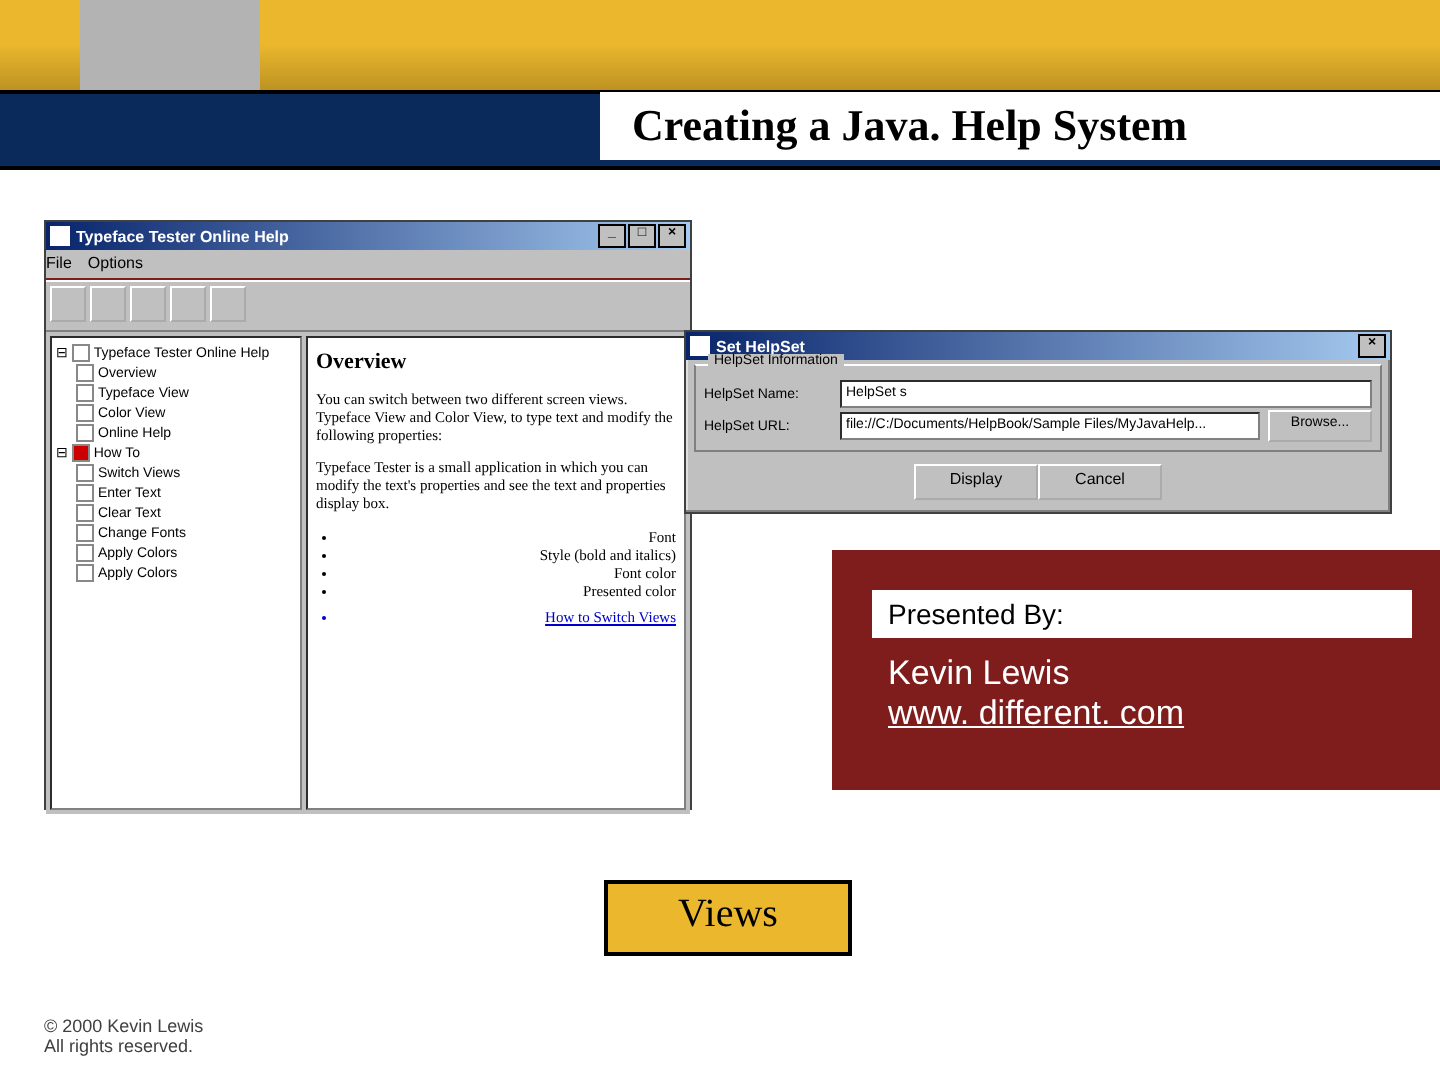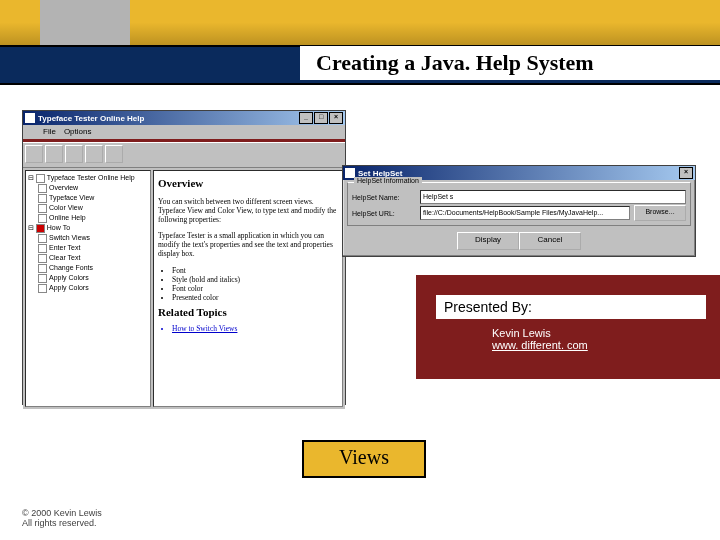--- a/index.html
+++ b/index.html
@@ -86,23 +86,23 @@
     font-size: 7px;
     line-height: 8px;
     text-align: center;
     color: #000;
   }
   .menubar {
     height: 14px;
     background: #c0c0c0;
     display: flex;
     gap: 8px;
-    padding: 0 20px;
+    padding: 0 0;
     font-size: 8px;
-    border-bottom: 3px solid #7f1d1d;
+    border-bottom: 1px solid #7f1d1d;
   }
   .menubar span { line-height: 14px; }
   .toolbar {
     height: 20px;
     background: #c0c0c0;
     display: flex;
     gap: 2px;
     padding: 2px;
     border-top: 1px solid #fff;
     border-bottom: 1px solid #808080;
@@ -139,21 +139,21 @@
     flex: 1;
     background: #fff;
     border: 1px inset #808080;
     margin: 2px 2px 2px 0;
     padding: 4px;
     font-family: "Times New Roman", serif;
     font-size: 7.5px;
     overflow: hidden;
   }
   .content-pane h3 { margin: 2px 0 6px 0; font-size: 11px; }
-  .content-pane ul { margin: 4px 0 4px 14px; padding: 0; }
+  .content-pane ul { margin: 4px 0 4px 14px; padding: 0; text-align: right; }
   .dialog {
     position: absolute;
     top: 140px; left: 342px;
     width: 352px; height: 90px;
     background: #c0c0c0;
     border: 1px solid #404040;
     box-shadow: inset -1px -1px 0 #808080, inset 1px 1px 0 #dfdfdf;
     font-family: Tahoma, sans-serif;
     font-size: 8px;
     margin-top: 25px;
@@ -224,23 +224,22 @@
     background: #fff;
     padding: 4px 8px;
     font-family: Verdana, sans-serif;
     font-size: 14px;
     color: #000;
     margin-bottom: 8px;
   }
   .pb-body {
     padding: 0 8px 8px 8px;
     font-family: Verdana, sans-serif;
-    font-size: 11px;
+    font-size: 17px;
     color: #fff;
-    margin-left: 48px;
   }
   .pb-body a { color: #fff; text-decoration: underline; }
   .start-btn {
     position: absolute;
     top: 440px; left: 302px;
     width: 120px; height: 34px;
     background: #eab72d;
     border: 2px solid #000;
     font-family: "Times New Roman", serif;
     font-size: 20px;
@@ -304,21 +303,20 @@
     <div class="content-pane">
       <h3>Overview</h3>
       <p>You can switch between two different screen views. Typeface View and Color View, to type text and modify the following properties:</p>
       <p>Typeface Tester is a small application in which you can modify the text's properties and see the text and properties display box.</p>
       <ul>
         <li>Font</li>
         <li>Style (bold and italics)</li>
         <li>Font color</li>
         <li>Presented color</li>
       </ul>
-      <h3>Related Topics</h3>
       <ul>
         <li style="color:#00c;text-decoration:underline">How to Switch Views</li>
       </ul>
     </div>
   </div>
 </div>
 
 <div class="dialog">
   <div class="titlebar">
     <div class="t-icon"></div>

